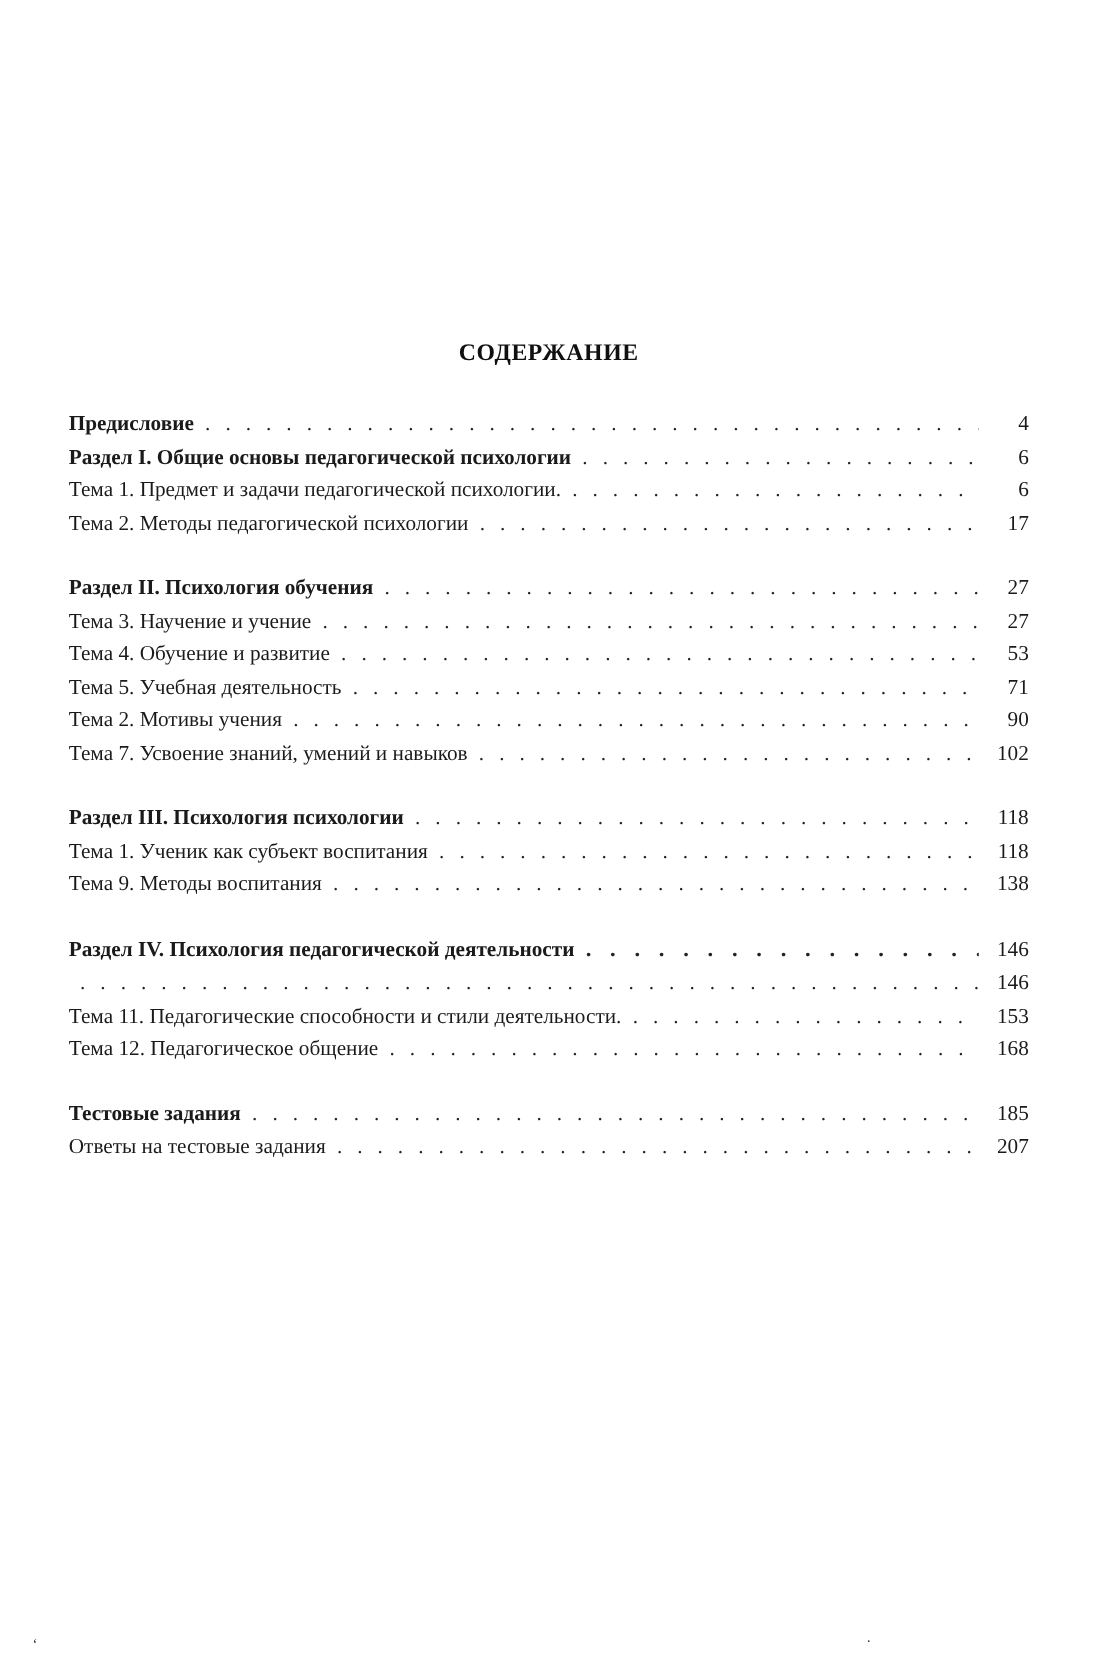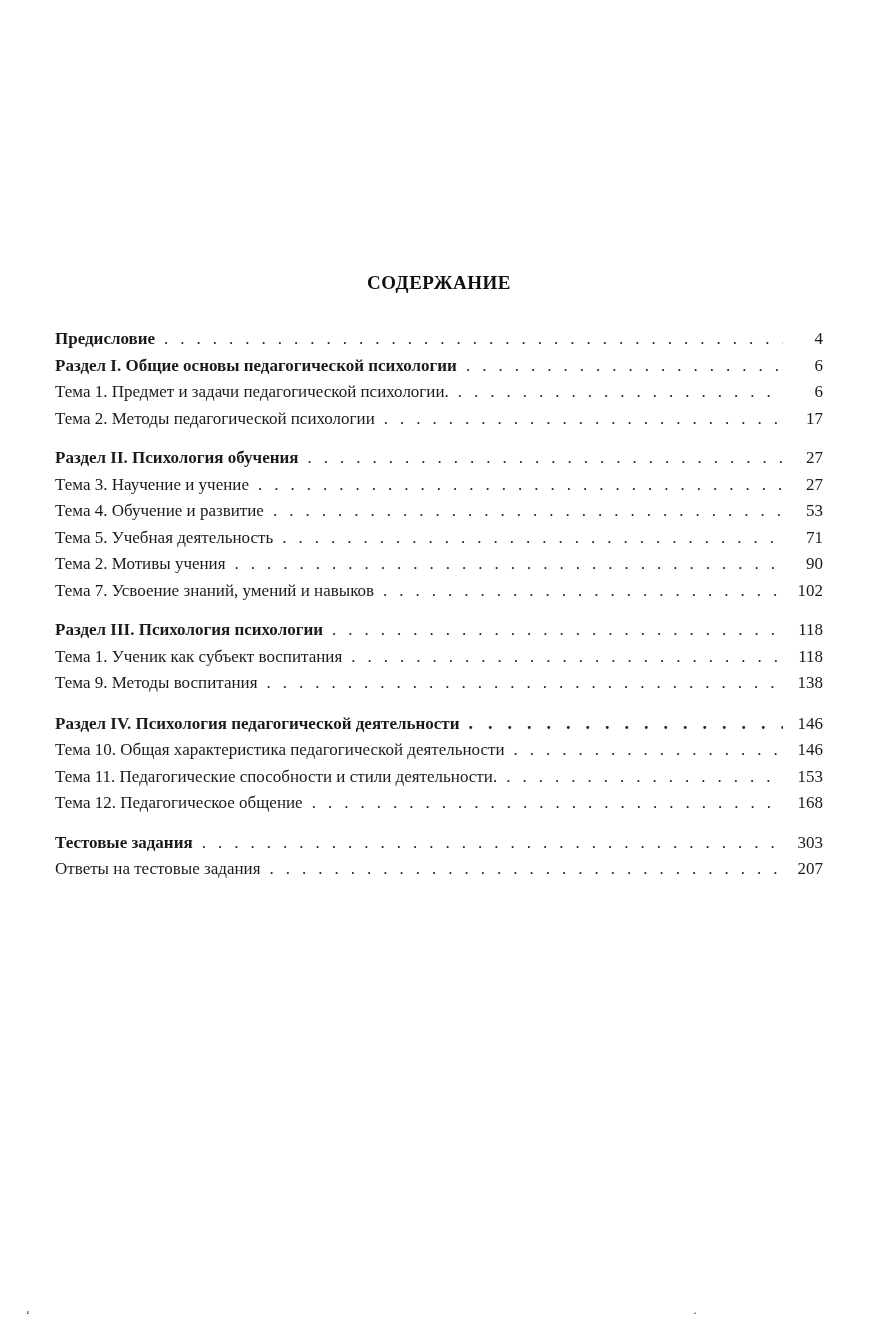--- a/index.html
+++ b/index.html
@@ -41,21 +41,21 @@
     font-weight: 400;
   }
   .entry .pg {
     flex: 0 0 auto;
     min-width: 38px;
     text-align: right;
     font-weight: 400;
   }
   .entry.bold .label { font-weight: 700; }
   .entry.heavy .dots { font-weight: 700; letter-spacing: 15px; font-size: 18px; }
-  .gap    { margin-top: 13px; }
+  .gap    { margin-top: 25px; }
   .gap-lg { }
   .artifact {
     position: absolute;
     font-size: 12px;
     color: #333333;
   }
   .artifact.bl { left: 26px;  top: 1308px; }
   .artifact.bc { left: 693px; top: 1306px; }
 </style>
 </head>
@@ -145,41 +145,40 @@
       <span class="pg">138</span>
     </div>
 
     <div class="entry bold heavy gap">
       <span class="label">Раздел IV. Психология педагогической деятельности</span>
       <span class="dots">............................................................</span>
       <span class="pg">146</span>
     </div>
 
     <div class="entry">
-      <span class="label">Тема 10. Общая характеристика педагогической деятельности</span>
       <span class="dots">............................................................</span>
       <span class="pg">146</span>
     </div>
 
     <div class="entry">
       <span class="label">Тема 11. Педагогические способности и стили деятельности.</span>
       <span class="dots">............................................................</span>
       <span class="pg">153</span>
     </div>
 
     <div class="entry">
       <span class="label">Тема 12. Педагогическое общение</span>
       <span class="dots">............................................................</span>
       <span class="pg">168</span>
     </div>
 
     <div class="entry bold gap">
       <span class="label">Тестовые задания</span>
       <span class="dots">............................................................</span>
-      <span class="pg">303</span>
+      <span class="pg">185</span>
     </div>
 
     <div class="entry">
       <span class="label">Ответы на тестовые задания</span>
       <span class="dots">............................................................</span>
       <span class="pg">207</span>
     </div>
 
   </div>
 

